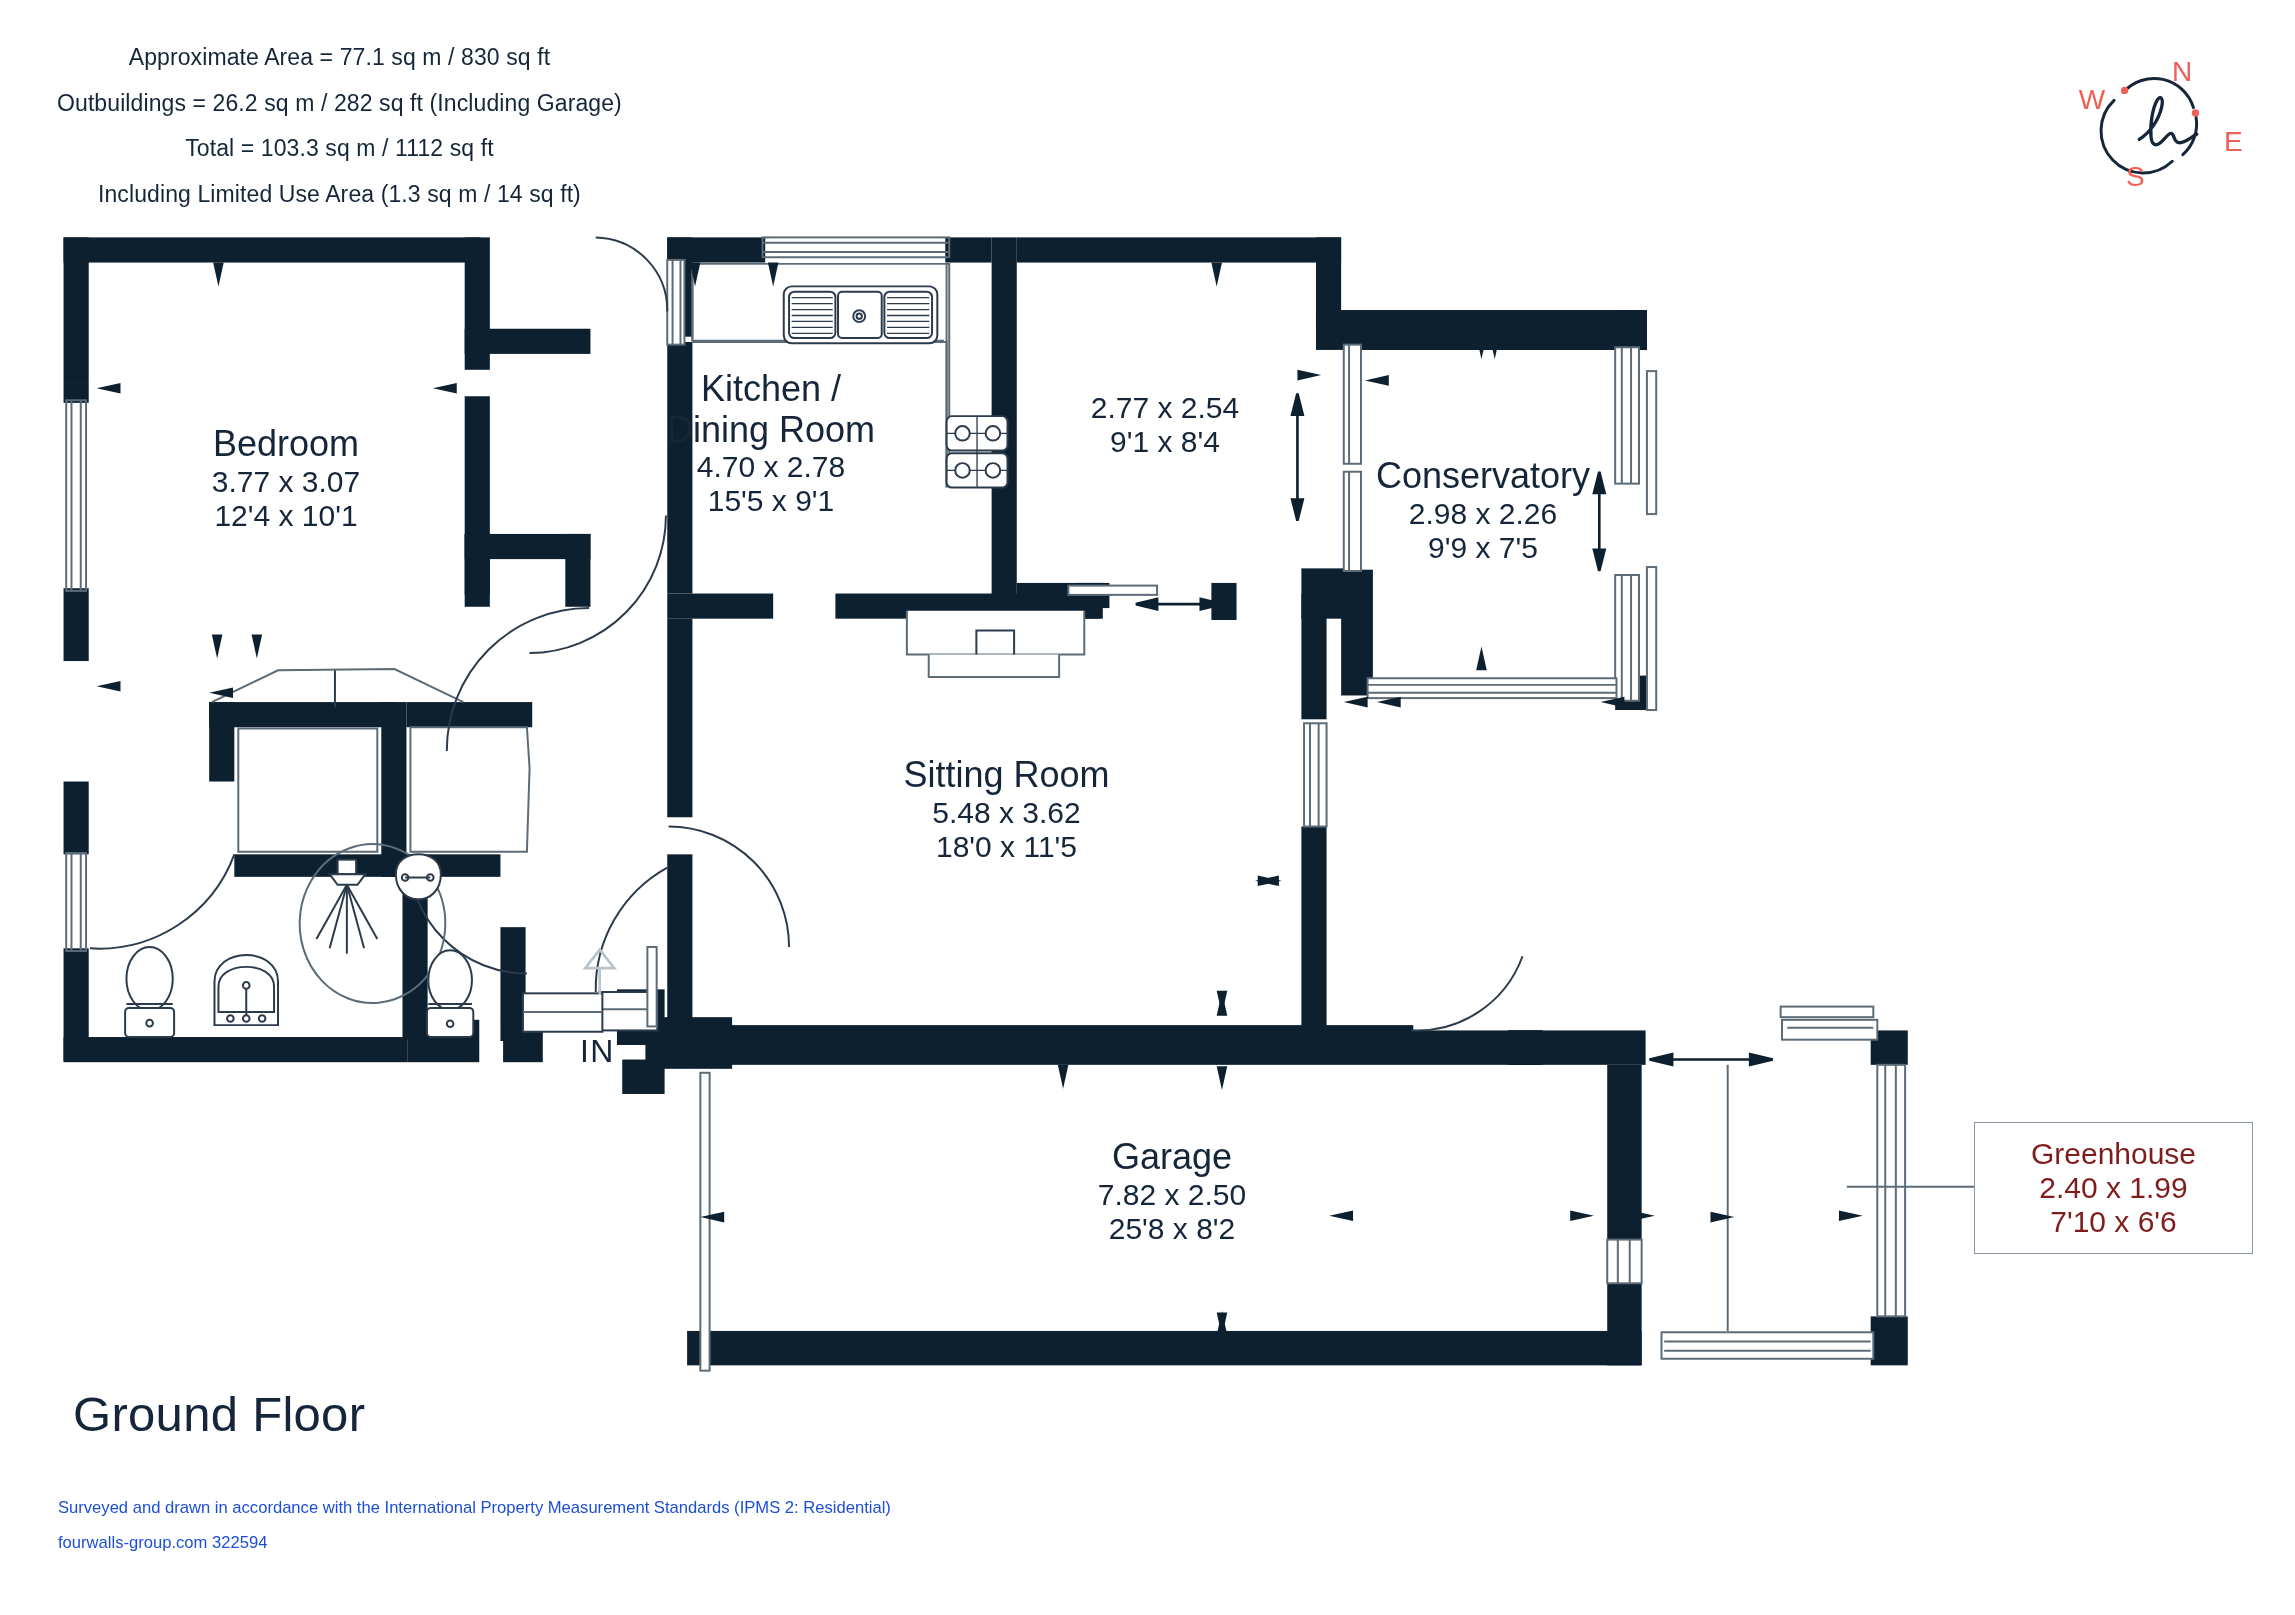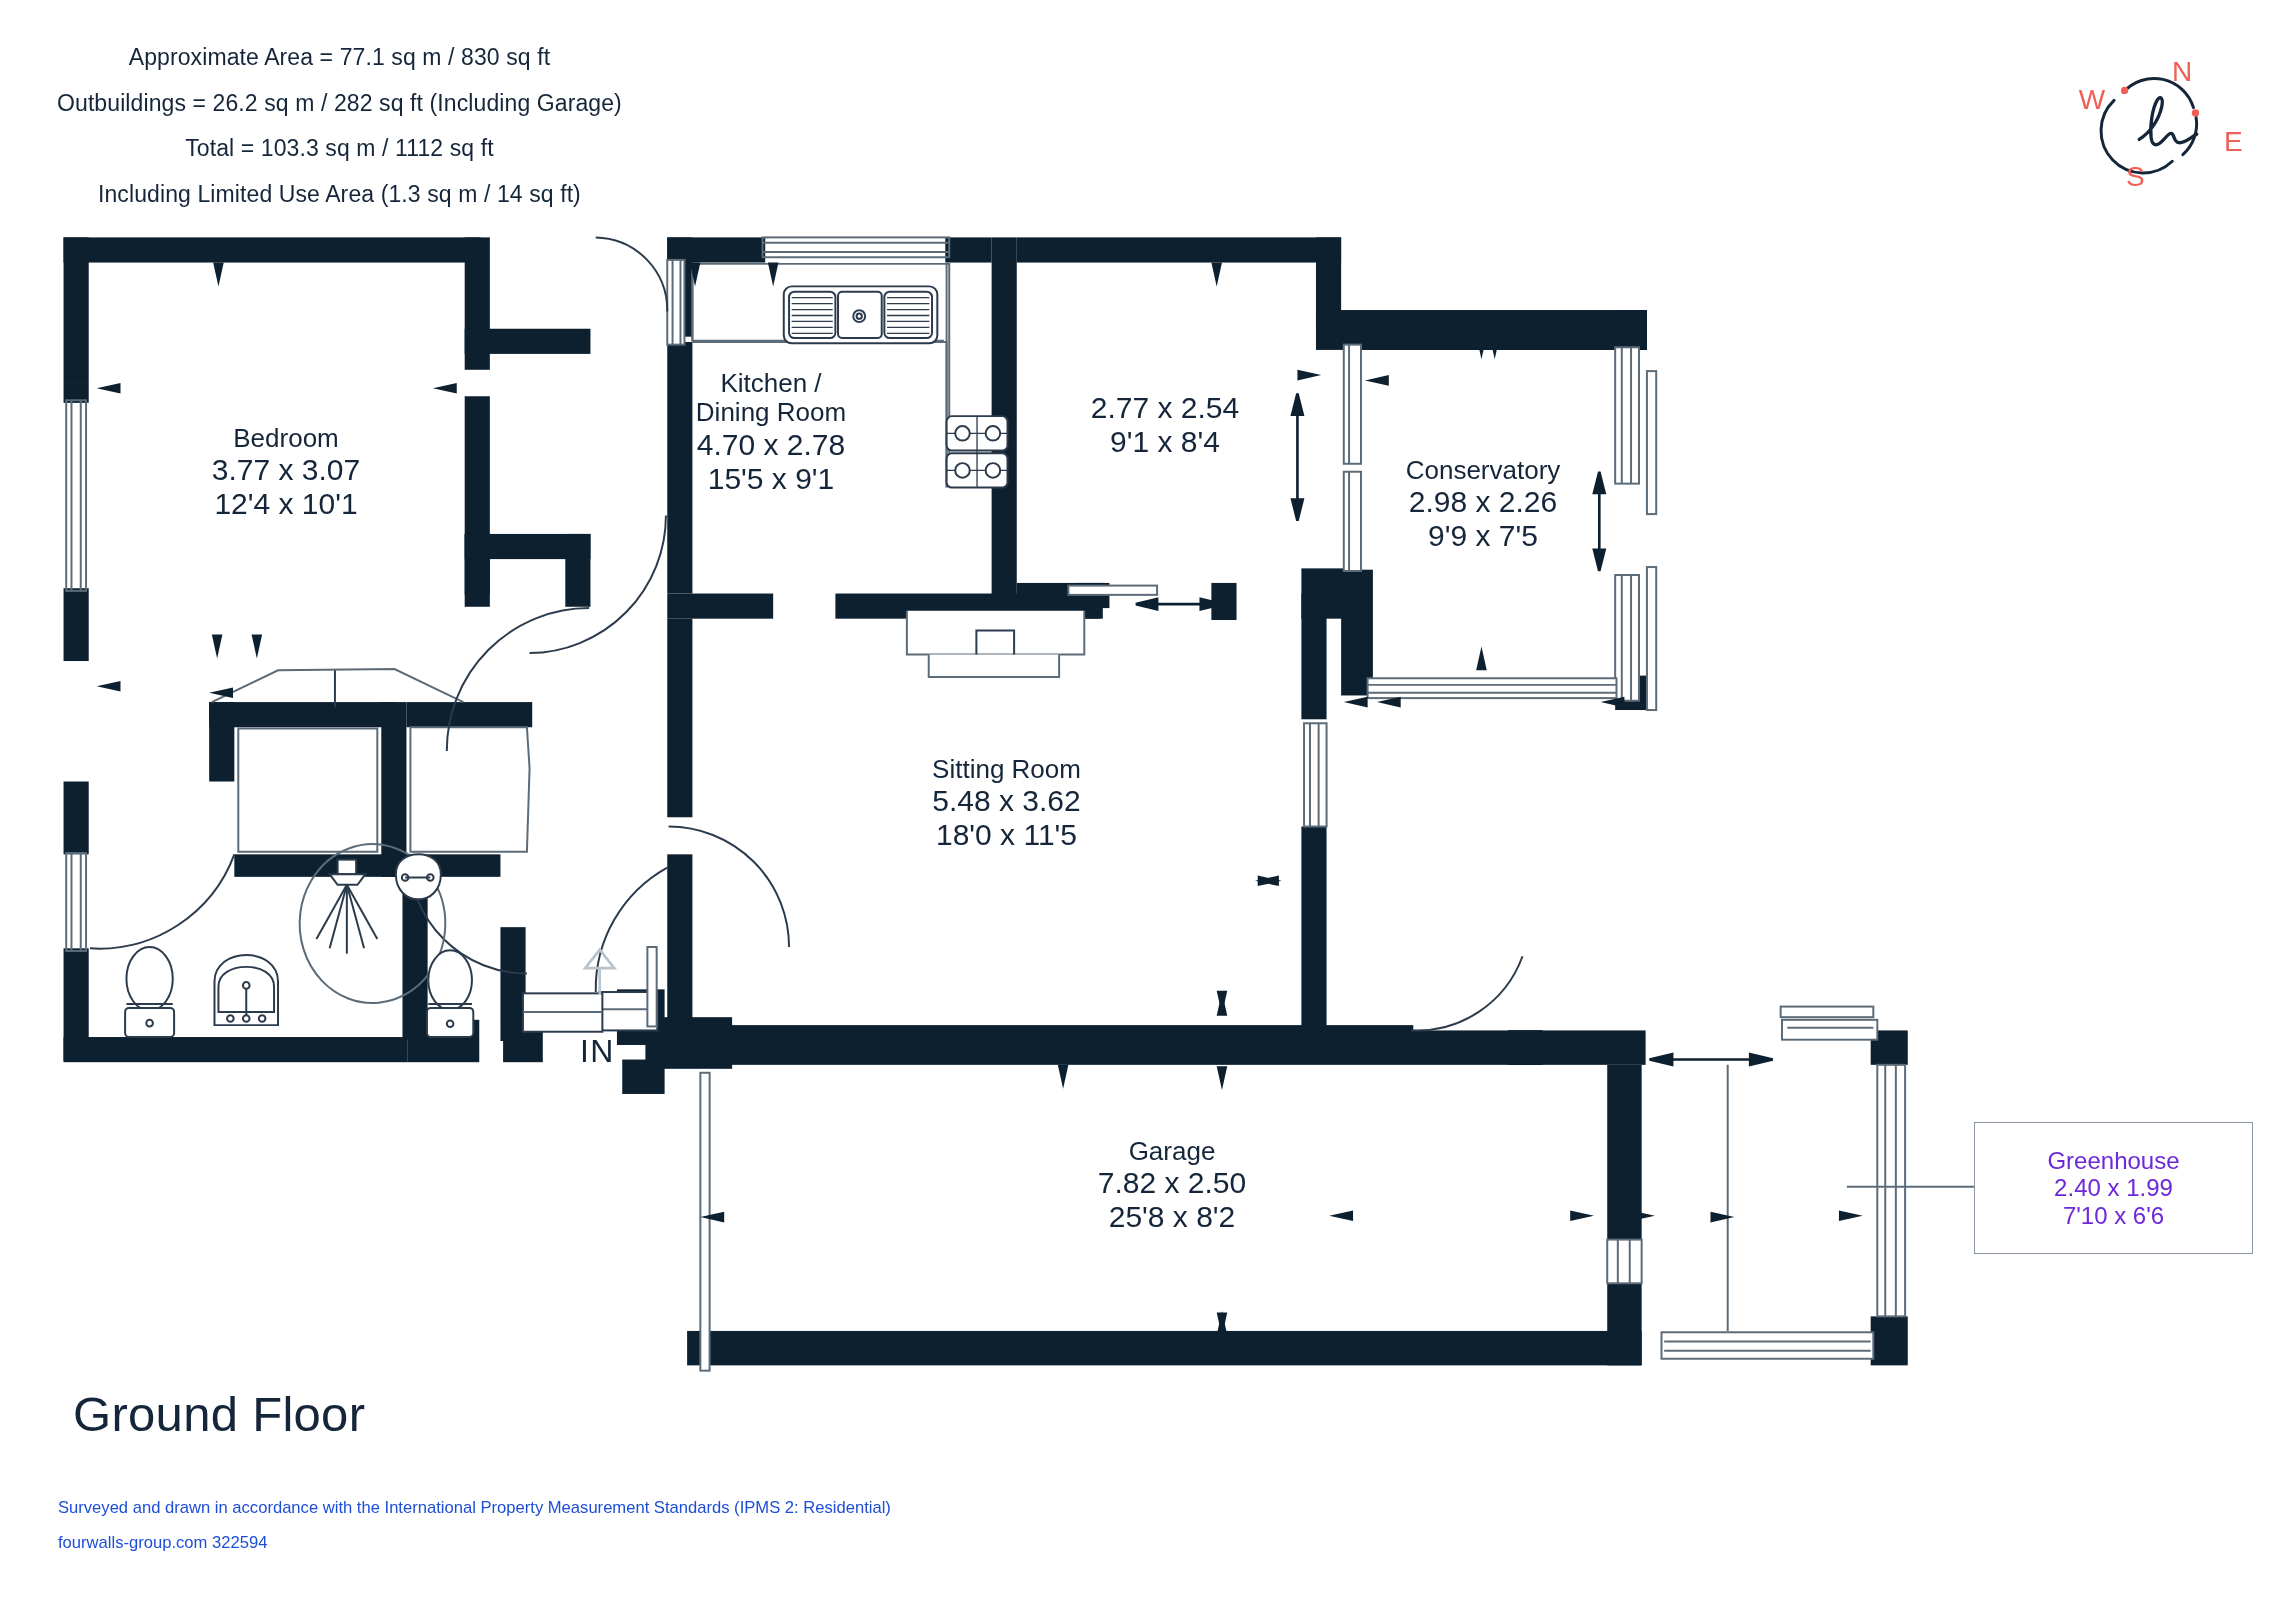--- a/index.html
+++ b/index.html
@@ -26,32 +26,32 @@
 
   .title{
     position:absolute;left:73px;top:1390px;
     font-size:49px;color:#16263a;letter-spacing:0.3px;line-height:1;
   }
   .foot{position:absolute;left:58px;top:1500px;}
   .foot div{font-size:16.6px;color:#1d4ed8;margin-bottom:18.5px;line-height:1;white-space:nowrap;}
 
   
   .rlabel{position:absolute;text-align:center;color:#16263a;line-height:1.13;white-space:nowrap;}
-  .rlabel .nm{font-size:26px;display:block;}
+  .rlabel .nm{font-size:36px;display:block;}
   .rlabel .d1{font-size:30px;display:block;}
   .rlabel .d2{font-size:30px;display:block;}
 
   .inmark{position:absolute;font-size:32px;color:#16263a;letter-spacing:1.3px;}
 
   .ghbox{
     position:absolute;left:1974px;top:1122px;width:277px;height:130px;
     border:1.3px solid #8b98a3;background:#fff;
     display:flex;flex-direction:column;align-items:center;justify-content:center;
   }
-  .ghbox span{font-size:24px;line-height:1.14;color:#6d28d9;white-space:nowrap;}
+  .ghbox span{font-size:30px;line-height:1.14;color:#7f1d1d;white-space:nowrap;}
 </style>
 </head>
 <body>
 
 <div class="header">
   <div>Approximate Area = 77.1 sq m / 830 sq ft</div>
   <div>Outbuildings = 26.2 sq m / 282 sq ft (Including Garage)</div>
   <div>Total = 103.3 sq m / 1112 sq ft</div>
   <div>Including Limited Use Area (1.3 sq m / 14 sq ft)</div>
 </div>

